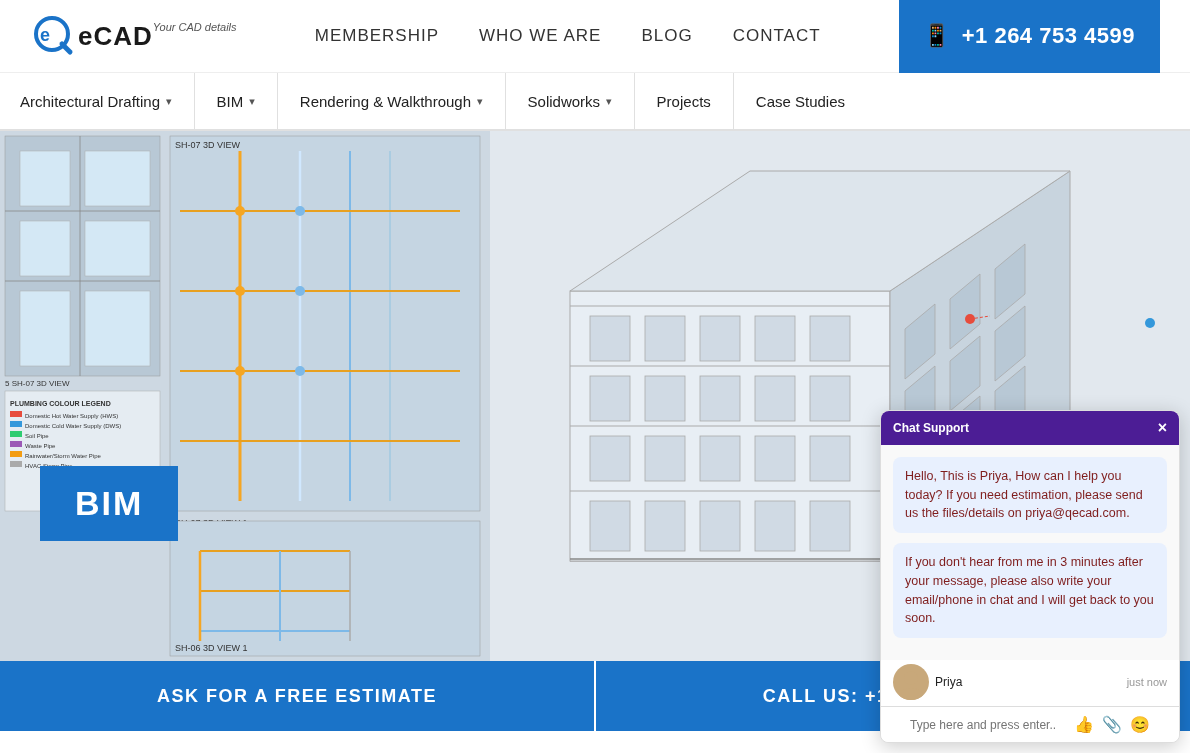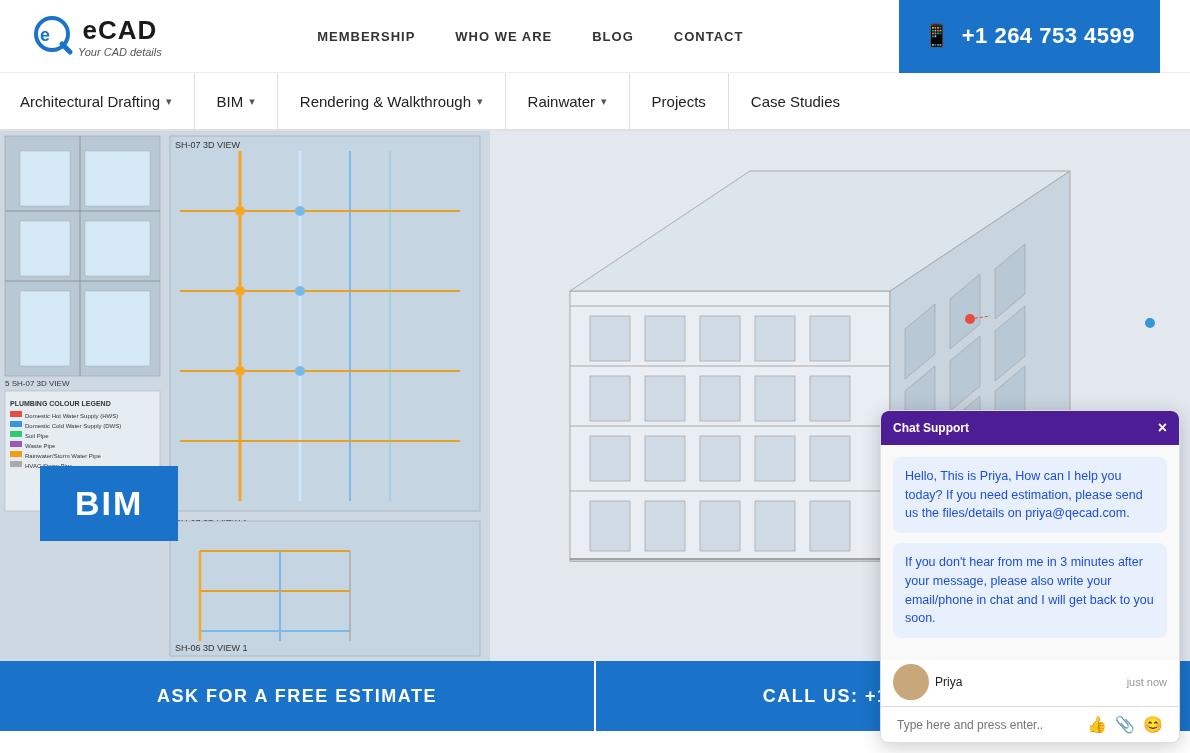--- a/index.html
+++ b/index.html
@@ -10,21 +10,21 @@
       display: flex;
       align-items: center;
       justify-content: space-between;
       padding: 0 30px;
       height: 73px;
       background: #fff;
       border-bottom: 1px solid #eee;
     }
     .logo-text-area {
       display: flex;
-      flex-direction: column;
+      flex-direction: row;
       text-align: center;
     }
     .logo-title {
       font-size: 26px;
       font-weight: bold;
       color: #1a1a1a;
       letter-spacing: 1px;
     }
     .logo-subtitle {
       font-size: 11px;
@@ -32,22 +32,22 @@
       font-style: italic;
     }
     .main-nav {
       display: flex;
       align-items: center;
       gap: 40px;
     }
     .main-nav a {
       text-decoration: none;
       color: #333;
-      font-size: 13px;
-      font-weight: 700;
+      font-size: 17px;
+      font-weight: 400;
       letter-spacing: 1px;
       text-transform: uppercase;
       text-align: center;
     }
     .phone-btn {
       background: #1a73c8;
       color: #fff;
       display: flex;
       align-items: center;
       gap: 10px;
@@ -194,21 +194,21 @@
       padding: 12px;
       background: #f9f9f9;
       min-height: 180px;
     }
     .chat-bubble {
       background: #e8f0fe;
       border-radius: 8px;
       padding: 10px 12px;
       margin-bottom: 10px;
       font-size: 12.5px;
-      color: #1d4ed8;
+      color: #7f1d1d;
       line-height: 1.5;
     }
     .chat-agent-row {
       display: flex;
       align-items: center;
       justify-content: space-between;
       padding: 4px 12px 6px;
       font-size: 12px;
       color: #555;
     }
@@ -228,21 +228,21 @@
       color: #222;
     }
     .chat-timestamp {
       color: #999;
       font-size: 11px;
     }
     .chat-input-row {
       display: flex;
       align-items: center;
       border-top: 1px solid #ddd;
-      padding: 8px 16px;
+      padding: 8px 29px;
       gap: 8px;
       background: #fff;
       border-radius: 0 0 8px 8px;
     }
     .chat-input {
       flex: 1;
       border: none;
       outline: none;
       font-size: 12px;
       color: #888;
@@ -298,21 +298,21 @@
   </a>
   <a href="#" class="sub-nav-item">
     <span>BIM</span>
     <span class="caret">▾</span>
   </a>
   <a href="#" class="sub-nav-item">
     <span>Rendering &amp; Walkthrough</span>
     <span class="caret">▾</span>
   </a>
   <a href="#" class="sub-nav-item">
-    <span>Rainwater</span>
+    <span>Solidworks</span>
     <span class="caret">▾</span>
   </a>
   <a href="#" class="sub-nav-item">
     <span>Projects</span>
   </a>
   <a href="#" class="sub-nav-item">
     <span>Case Studies</span>
   </a>
 </nav>
 

